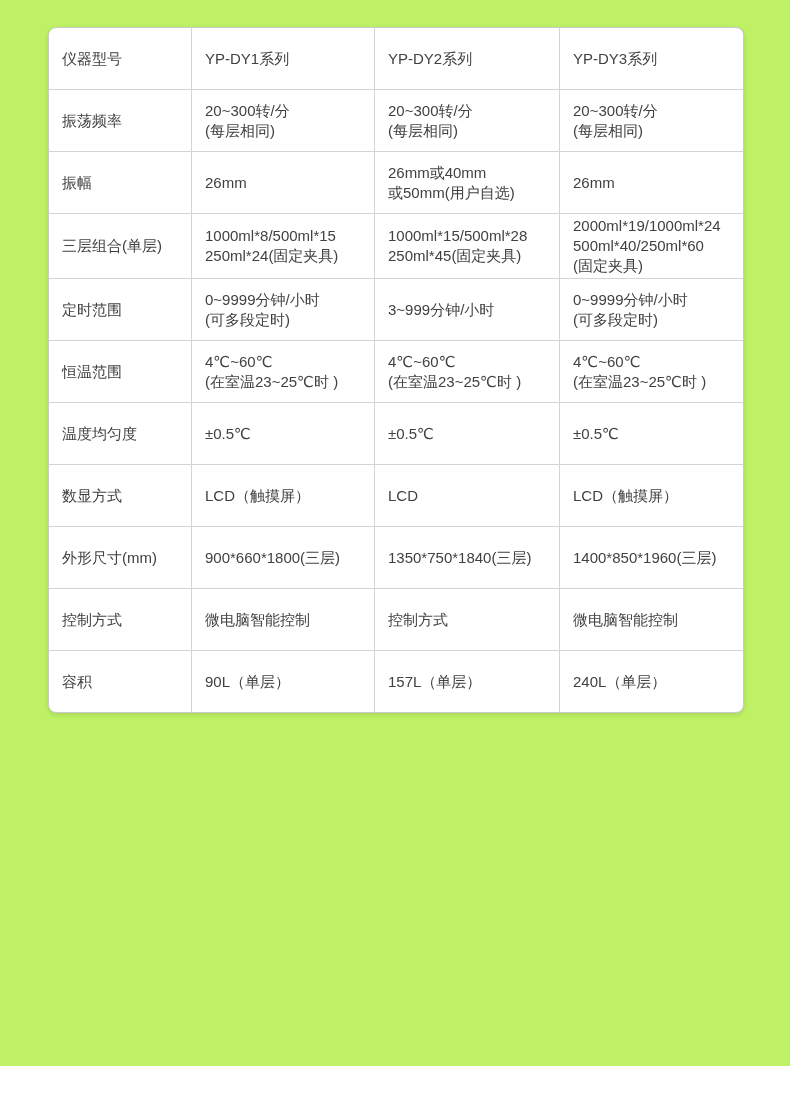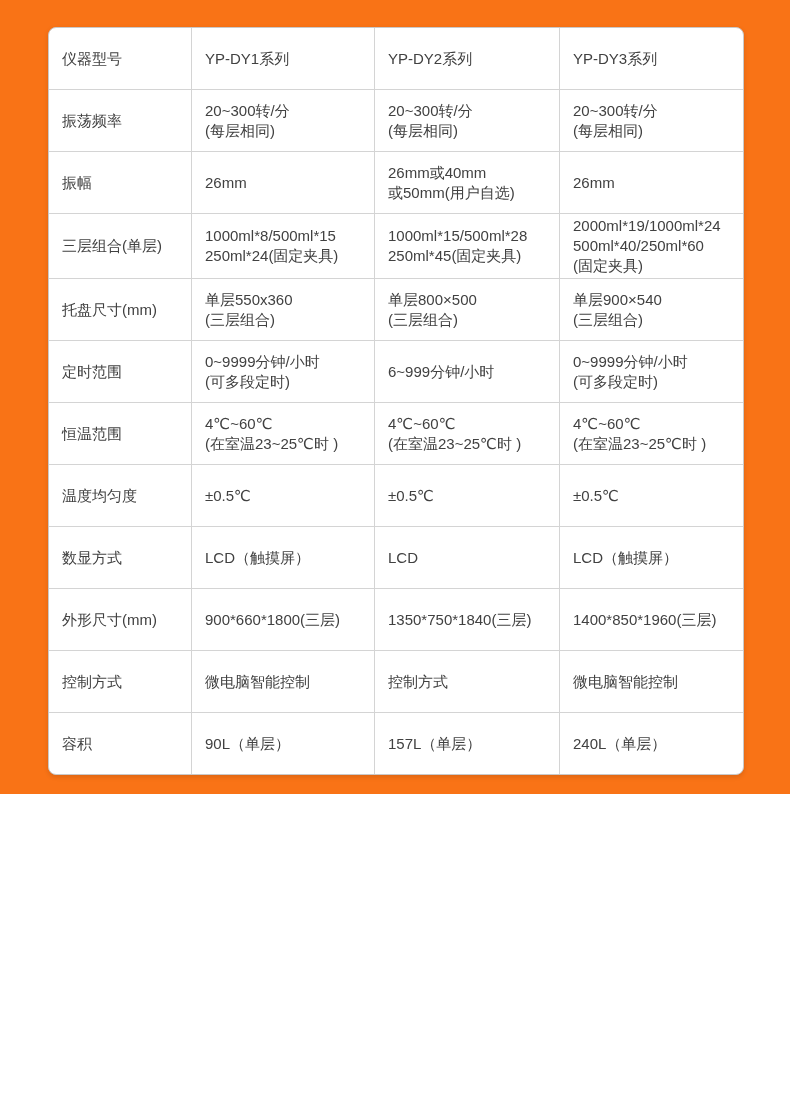--- a/index.html
+++ b/index.html
@@ -3,22 +3,22 @@
 <meta charset="utf-8">
 <style>
   html, body { margin: 0; padding: 0; }
   body {
     font-family: "Liberation Sans", "DejaVu Sans", sans-serif;
     background: #ffffff;
   }
   .page {
     position: relative;
     width: 790px;
-    height: 794px;
-    background: #f97316;
+    height: 1066px;
+    background: #bef264;
     overflow: hidden;
   }
   .table-wrap {
     position: absolute;
     left: 48px;
     top: 27px;
     width: 694px;
   }
   table.spec {
     width: 100%;
@@ -85,33 +85,24 @@
           <td>三层组合(单层)</td>
           <td>1000ml*8/500ml*15
 250ml*24(固定夹具)</td>
           <td>1000ml*15/500ml*28
 250ml*45(固定夹具)</td>
           <td>2000ml*19/1000ml*24
 500ml*40/250ml*60
 (固定夹具)</td>
         </tr>
         <tr>
-          <td>托盘尺寸(mm)</td>
-          <td>单层550x360
-(三层组合)</td>
-          <td>单层800×500
-(三层组合)</td>
-          <td>单层900×540
-(三层组合)</td>
-        </tr>
-        <tr>
           <td>定时范围</td>
           <td>0~9999分钟/小时
 (可多段定时)</td>
-          <td>6~999分钟/小时</td>
+          <td>3~999分钟/小时</td>
           <td>0~9999分钟/小时
 (可多段定时)</td>
         </tr>
         <tr>
           <td>恒温范围</td>
           <td>4℃~60℃
 (在室温23~25℃时 )</td>
           <td>4℃~60℃
 (在室温23~25℃时 )</td>
           <td>4℃~60℃

